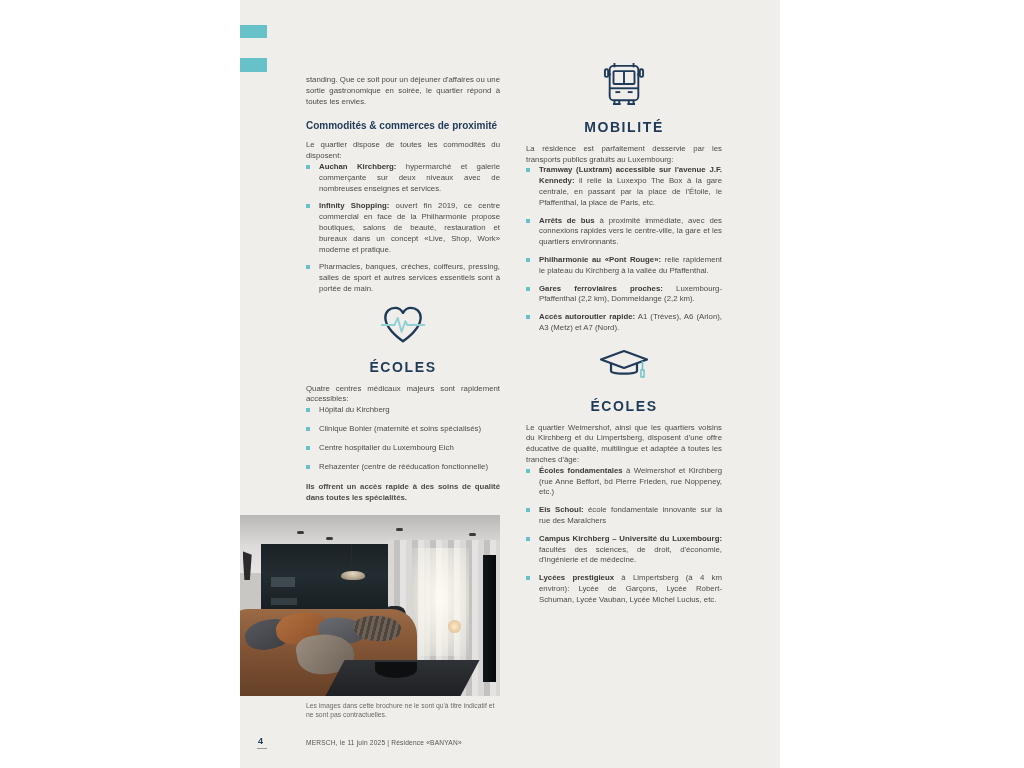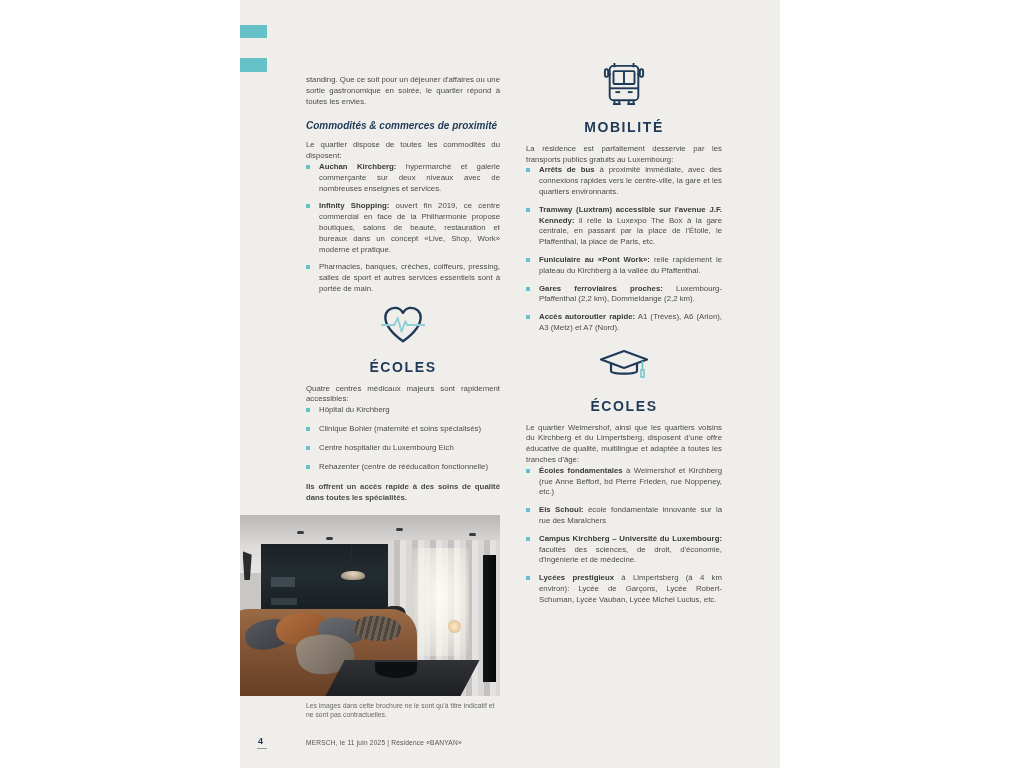--- a/index.html
+++ b/index.html
@@ -9,21 +9,21 @@
 
   .bleed-rect { position:absolute; left:0; width:27px; height:13px; background:#67c1c8; }
   .bleed-rect.r1 { top:25px; }
   .bleed-rect.r2 { top:58px; height:14px; }
 
   .col { position:absolute; font-size:7.8px; line-height:10.8px; color:#4b4b49; text-align:justify; }
   .col-left  { left:66px;  top:75px; width:194px; }
   .col-right { left:286px; top:61px; width:196px; }
 
   p.body { margin-bottom:0; }
-  .sub-heading { font-size:10px; line-height:12px; font-weight:bold; color:#1e3a58; margin-top:13px; margin-bottom:8px; text-align:left;font-style:italic; }
+  .sub-heading { font-size:10px; line-height:12px; font-weight:bold; color:#1e3a58; margin-top:13px; margin-bottom:8px; text-align:left; }
   .lead { margin-bottom:8px; }
   .outro { margin-top:10px;font-weight:bold; }
 
   ul.bullets { list-style:none; }
   ul.bullets li { position:relative; padding-left:13px; margin-bottom:7px; }
   ul.bullets li .sq { position:absolute; left:0; top:3px; width:4px; height:4px; background:#67c1c8; }
   ul.bullets li b { color:#3a3a38; }
   ul.bullets.plain li { margin-bottom:8px; }
 
   .icon-block { text-align:center; margin-top:10px; margin-bottom:9px; }
@@ -154,23 +154,23 @@
               <path d="M32 40.5 V44.5"></path>
             <path d="M10.5 44.5 H18.5"></path>
               <path d="M25.5 44.5 H33.5"></path>
           </svg>
         </span>
       </div>
       <div class="section-heading">MOBILITÉ</div>
       <p class="body lead">La résidence est parfaitement desservie par les transports publics gratuits au Luxembourg:</p>
 
       <ul class="bullets">
+        <li><span class="sq"></span><b>Tramway (Luxtram) accessible sur l'avenue J.F. Kennedy:</b><span> il relie la Luxexpo The Box à la gare centrale, en passant par la place de l'Étoile, le Pfaffenthal, la place de Paris, etc.</span></li>
         <li><span class="sq"></span><b>Arrêts de bus</b><span> à proximité immédiate, avec des connexions rapides vers le centre-ville, la gare et les quartiers environnants.</span></li>
-        <li><span class="sq"></span><b>Tramway (Luxtram) accessible sur l'avenue J.F. Kennedy:</b><span> il relie la Luxexpo The Box à la gare centrale, en passant par la place de l'Étoile, le Pfaffenthal, la place de Paris, etc.</span></li>
-        <li><span class="sq"></span><b>Funiculaire au «Pont Work»:</b><span> relie rapidement le plateau du Kirchberg à la vallée du Pfaffenthal.</span></li>
+        <li><span class="sq"></span><b>Philharmonie au «Pont Rouge»:</b><span> relie rapidement le plateau du Kirchberg à la vallée du Pfaffenthal.</span></li>
         <li><span class="sq"></span><b>Gares ferroviaires proches:</b><span> Luxembourg-Pfaffenthal (2,2 km), Dommeldange (2,2 km).</span></li>
         <li><span class="sq"></span><b>Accès autoroutier rapide:</b><span> A1 (Trèves), A6 (Arlon), A3 (Metz) et A7 (Nord).</span></li>
       </ul>
 
       <div class="icon-block" style="margin-top:14px;">
         <span>
           <svg width="52" height="38" viewBox="0 0 52 38" fill="none">
             <path d="M26 3 L49 11.5 L26 20 L3 11.5 Z" stroke="#1e3a58" stroke-width="2.2" stroke-linejoin="round"></path>
             <path d="M13 15.5 V23 C13 26.5 39 26.5 39 23 V15.5" stroke="#1e3a58" stroke-width="2.2"></path>
             <path d="M44.5 13 V22" stroke="#67c1c8" stroke-width="1.6"></path>

